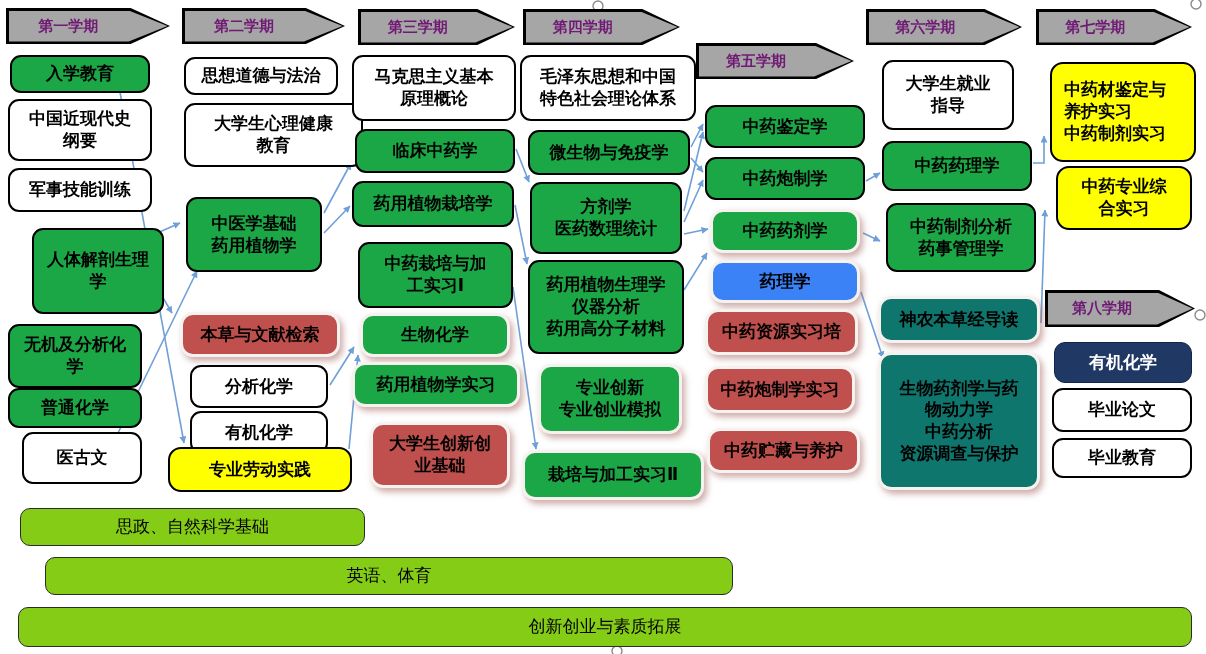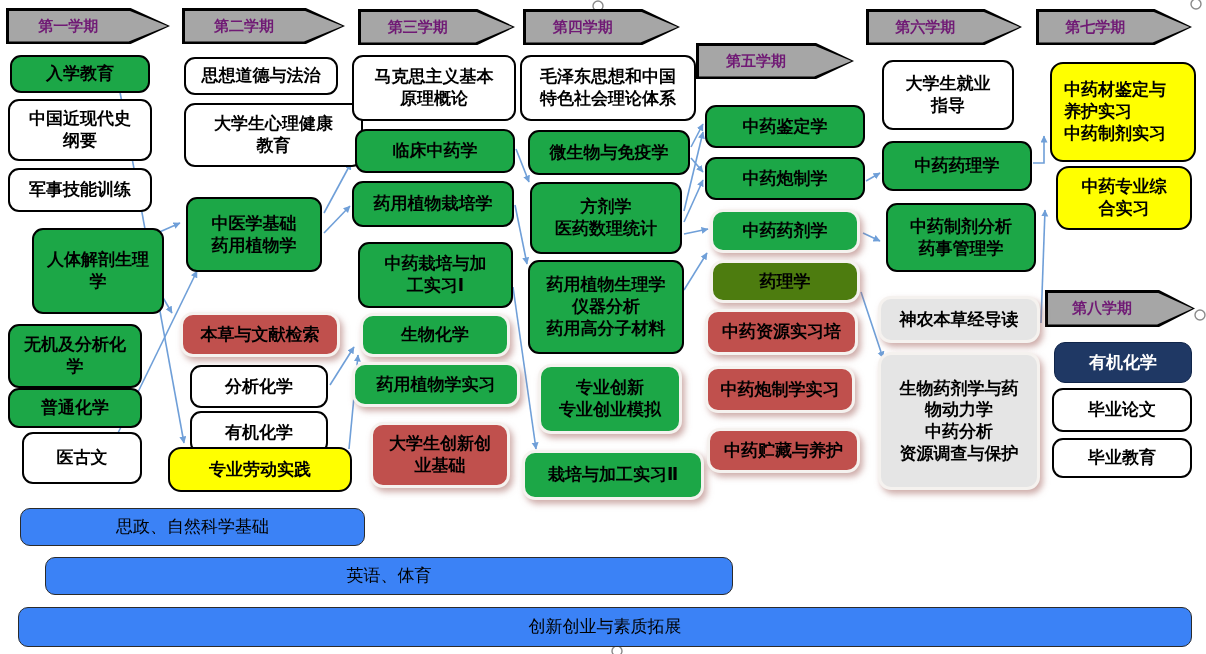--- a/index.html
+++ b/index.html
@@ -4,28 +4,28 @@
 <style>
   html,body{margin:0;padding:0;background:#fff;}
   #canvas{position:relative;width:1206px;height:654px;background:#fff;overflow:hidden;
           font-family:"DejaVu Sans",sans-serif;}
   #overlay{position:absolute;left:0;top:0;width:1206px;height:654px;pointer-events:none;}
   .node{position:absolute;display:flex;align-items:center;justify-content:center;
         text-align:center;white-space:pre-line;font-weight:700;font-size:17px;
         line-height:1.28;border-radius:11px;box-sizing:border-box;color:#000;
         font-family:"DejaVu Sans",sans-serif;}
   .s-green {background:#1CA747;border:2.4px solid #000;}
-  .s-lgreen{background:#4d7c0f;}
+  .s-lgreen{background:#3b82f6;}
   .s-white {background:#ffffff;border:2.4px solid #000;}
   .s-yellow{background:#FFFF00;border:2.2px solid #000;border-radius:13px;}
   .s-navy  {background:#1F3864;border:1.6px solid #10254a;color:#fff;}
   .s-red   {background:#C0504D;}
-  .s-orange{background:#e5e5e5;}
+  .s-orange{background:#0f766e;}
   .s-sh    {border:3px solid #f5f2ef;box-shadow:3px 4px 6px rgba(165,105,100,.55);border-radius:13px;}
-  .s-bar   {background:#3b82f6;border:1.8px solid #2b2b2b;border-radius:10px;
+  .s-bar   {background:#84cc16;border:1.8px solid #2b2b2b;border-radius:10px;
             font-family:"DejaVu Serif",serif;font-weight:400;font-size:17px;}
   .align-left{justify-content:flex-start;text-align:left;padding-left:12px;}
   .banner{position:absolute;}
   .banner .b-outer{position:absolute;left:0;top:0;right:0;bottom:0;background:#000;
         clip-path:polygon(0 0,76% 0,100% 50%,76% 100%,0 100%);}
   .banner .b-inner{position:absolute;left:2.5px;top:2.5px;right:2.5px;bottom:2.5px;background:#A6A6A6;
         clip-path:polygon(0 0,75.6% 0,100% 50%,75.6% 100%,0 100%);}
   .banner .b-label{position:absolute;left:0;right:24%;top:0;bottom:0;display:flex;
         align-items:center;justify-content:center;font-weight:700;font-size:15px;color:#701a75;}
 </style>

